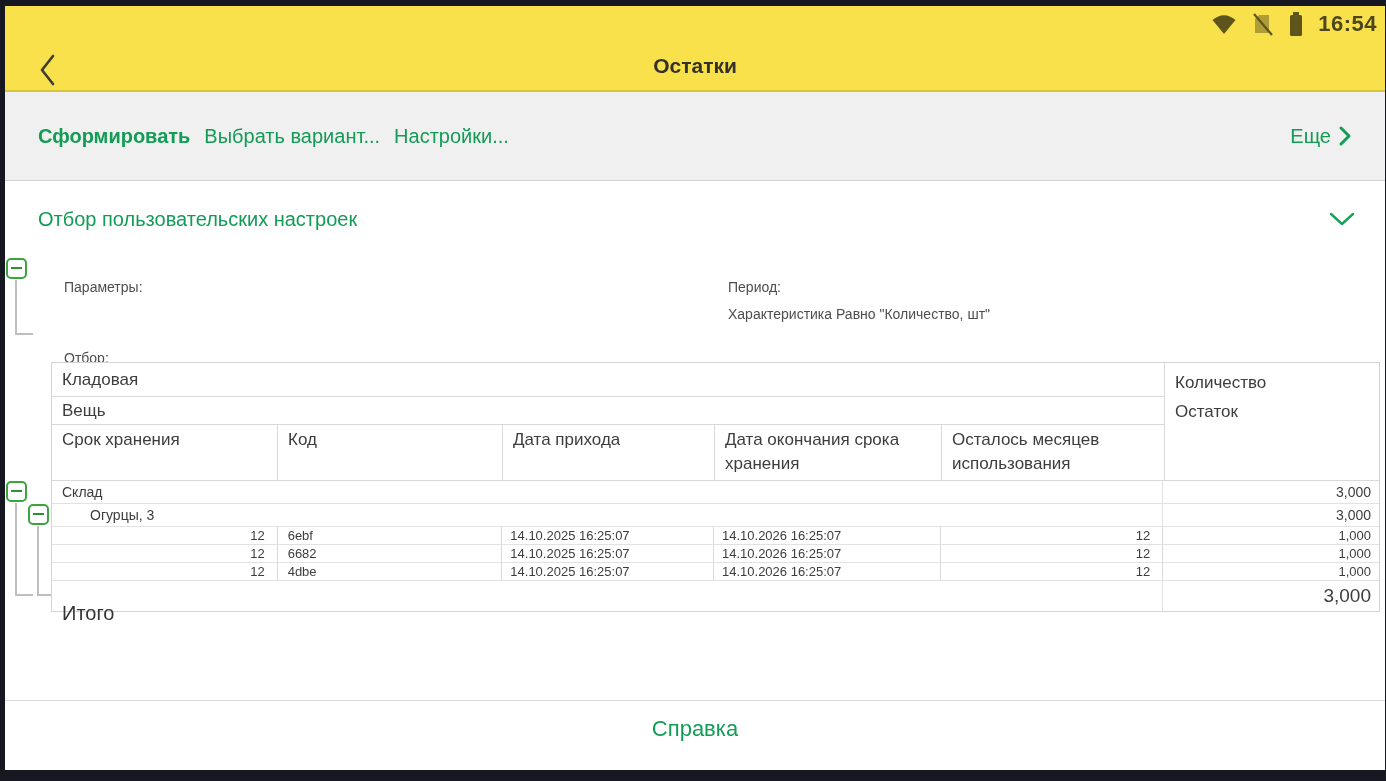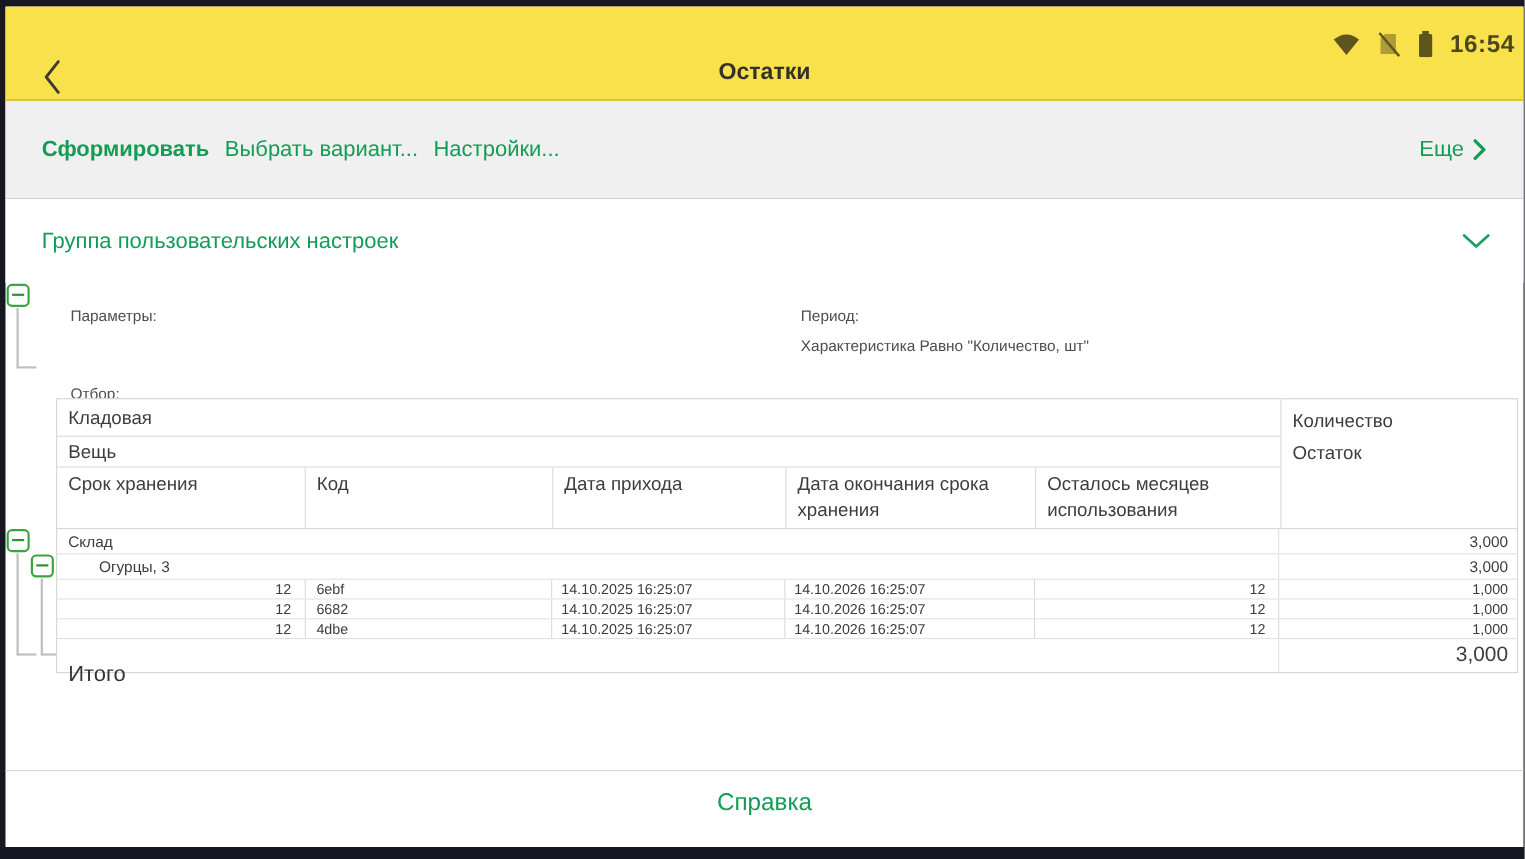--- a/index.html
+++ b/index.html
@@ -13,21 +13,21 @@
   .screen {
     position:absolute; left:5px; top:6px; width:1380px; height:764px;
     background:#ffffff;
   }
 
   
   .yellow-bar {
     position:absolute; left:0; top:0; width:100%; height:86px;
     background:#f8e14b; border-bottom:2px solid #d9c43c;
   }
-  .status { position:absolute; top:20px; right:8px; display:flex; align-items:center; gap:15px; height:28px; }
+  .status { position:absolute; top:4px; right:8px; display:flex; align-items:center; gap:15px; height:28px; }
   .status svg { display:block; }
   .status-time { font-size:22px; font-weight:700; color:#4d471d; letter-spacing:.5px; }
   .back-btn { position:absolute; left:26px; top:44px; width:34px; height:40px; display:flex; align-items:center; justify-content:center; cursor:pointer; }
   .titlebar-title {
     position:absolute; left:0; top:48px; width:100%; text-align:center;
     font-size:21px; font-weight:700; color:#34312a;
   }
 
   
   .toolbar {
@@ -133,21 +133,21 @@
     <span class="tb-btn">Настройки...</span>
     <span class="tb-more">
       <span>Еще</span>
       <svg width="14" height="22" viewBox="0 0 14 22">
         <polyline points="3,3 11,11 3,19" fill="none" stroke="#139c56" stroke-width="3" stroke-linecap="round" stroke-linejoin="round"></polyline>
       </svg>
     </span>
   </div>
 
   <div class="group-row">
-    <span>Группа пользовательских настроек</span>
+    <span>Отбор пользовательских настроек</span>
     <span class="group-chevron">
       <svg width="26" height="15" viewBox="0 0 26 15">
         <polyline points="2,2 13,12 24,2" fill="none" stroke="#1ba05c" stroke-width="2.4" stroke-linecap="round" stroke-linejoin="round"></polyline>
       </svg>
     </span>
   </div>
 
   <div class="tree-box" style="left:1px; top:252px;"></div>
   <div class="tree-vline" style="left:10px; top:274px; height:54px;"></div>
   <div class="tree-elbow" style="left:10px; top:327px; width:18px;"></div>

